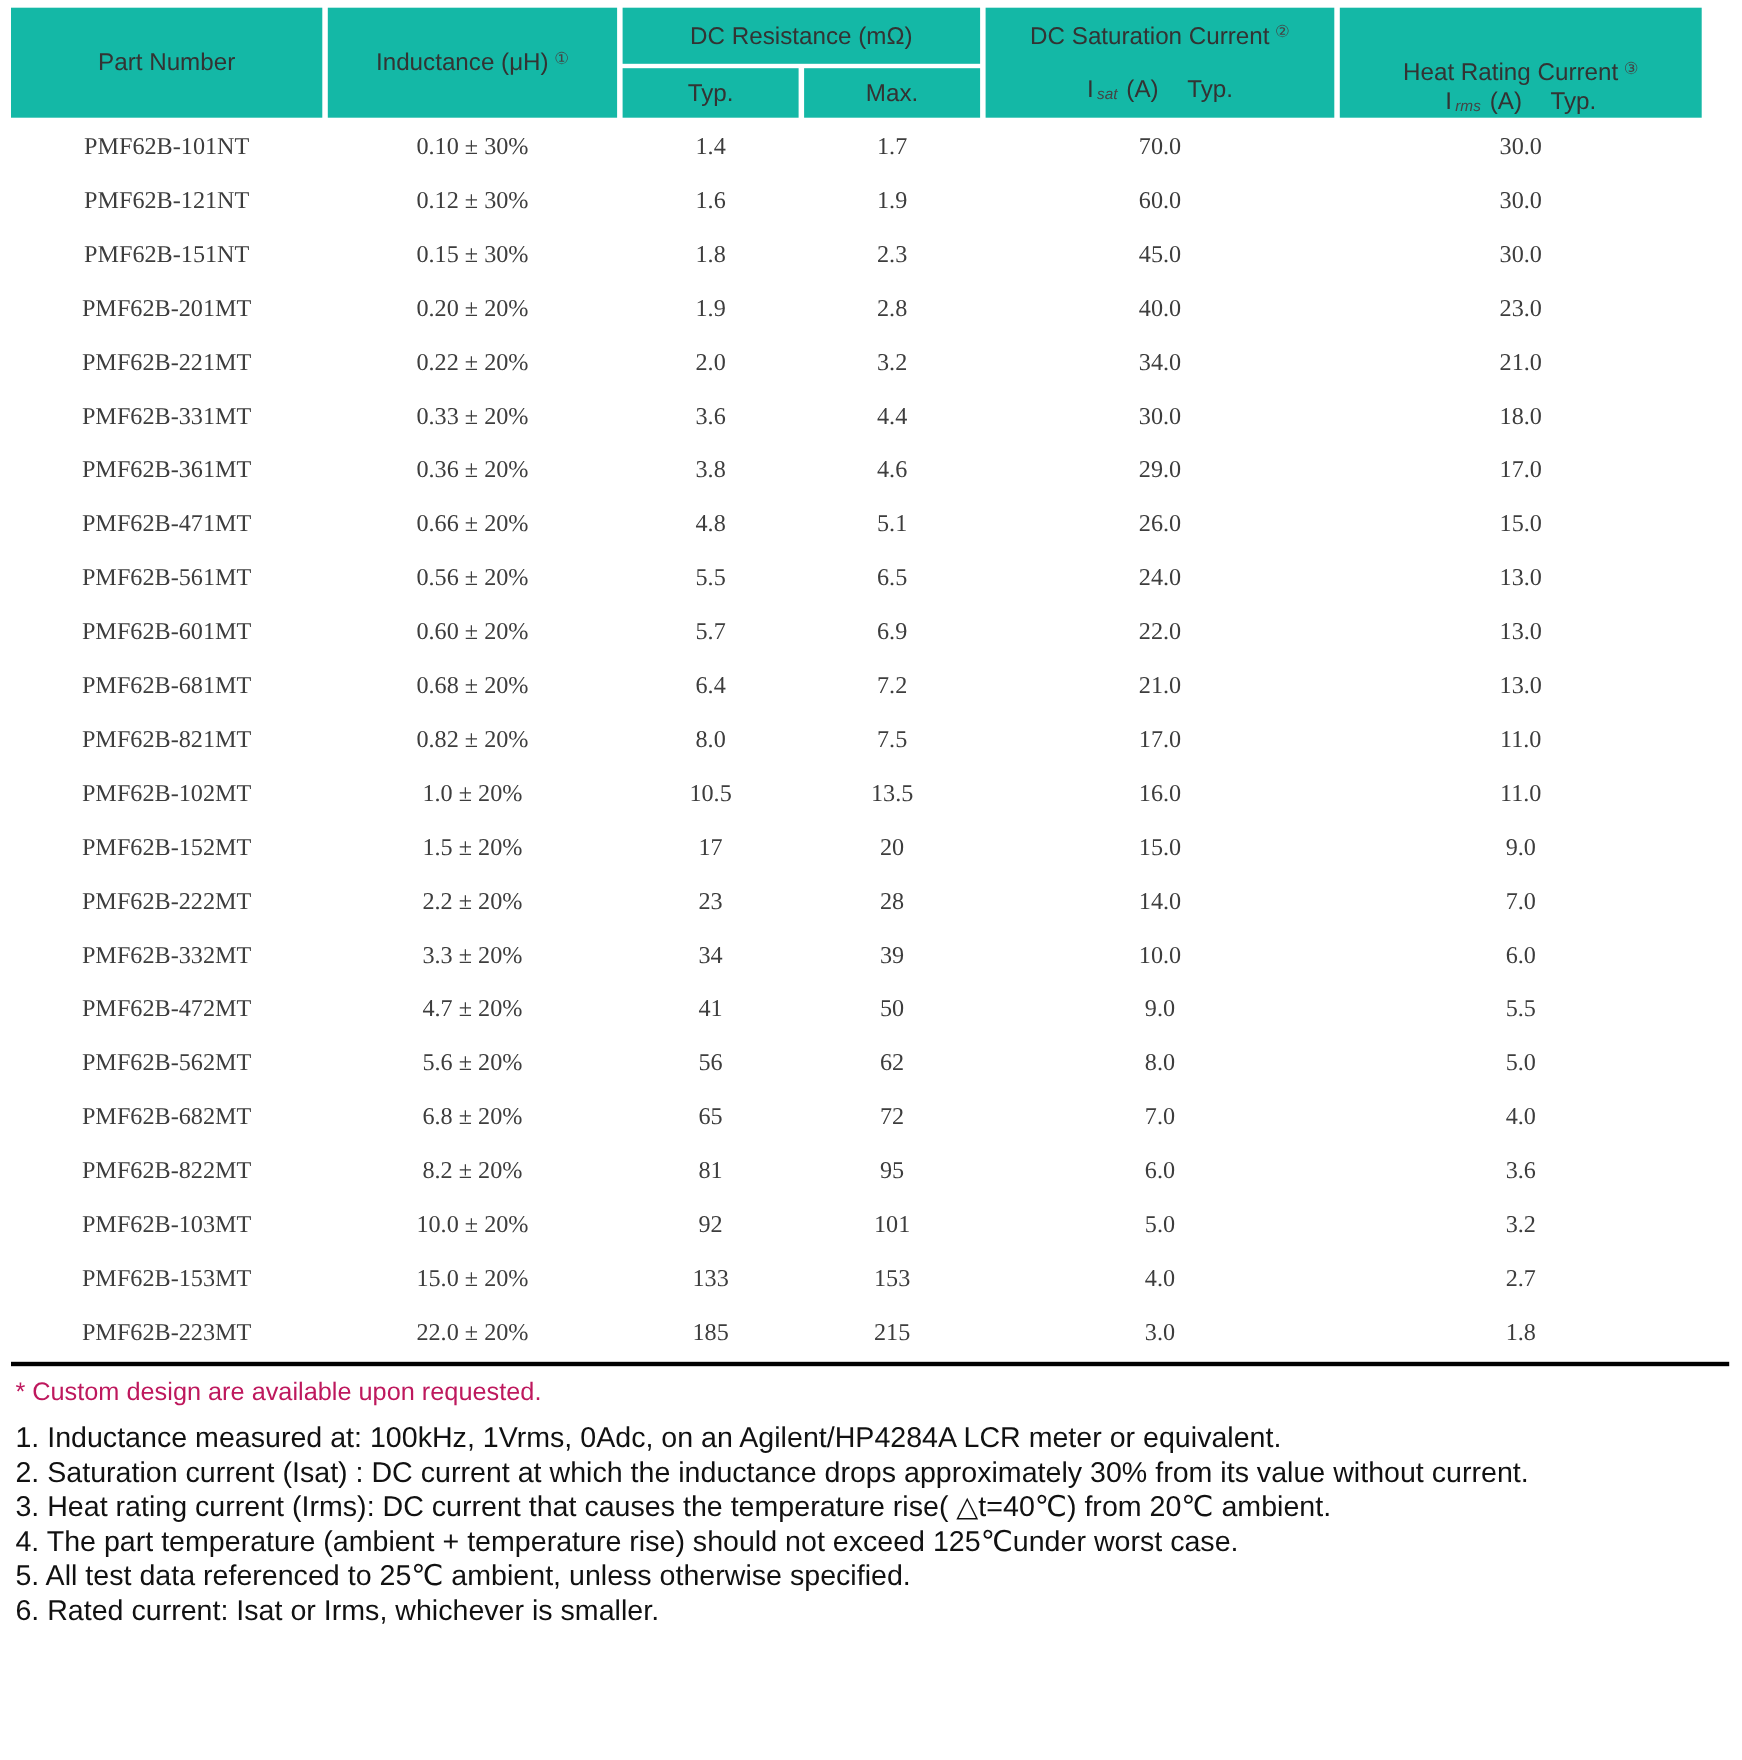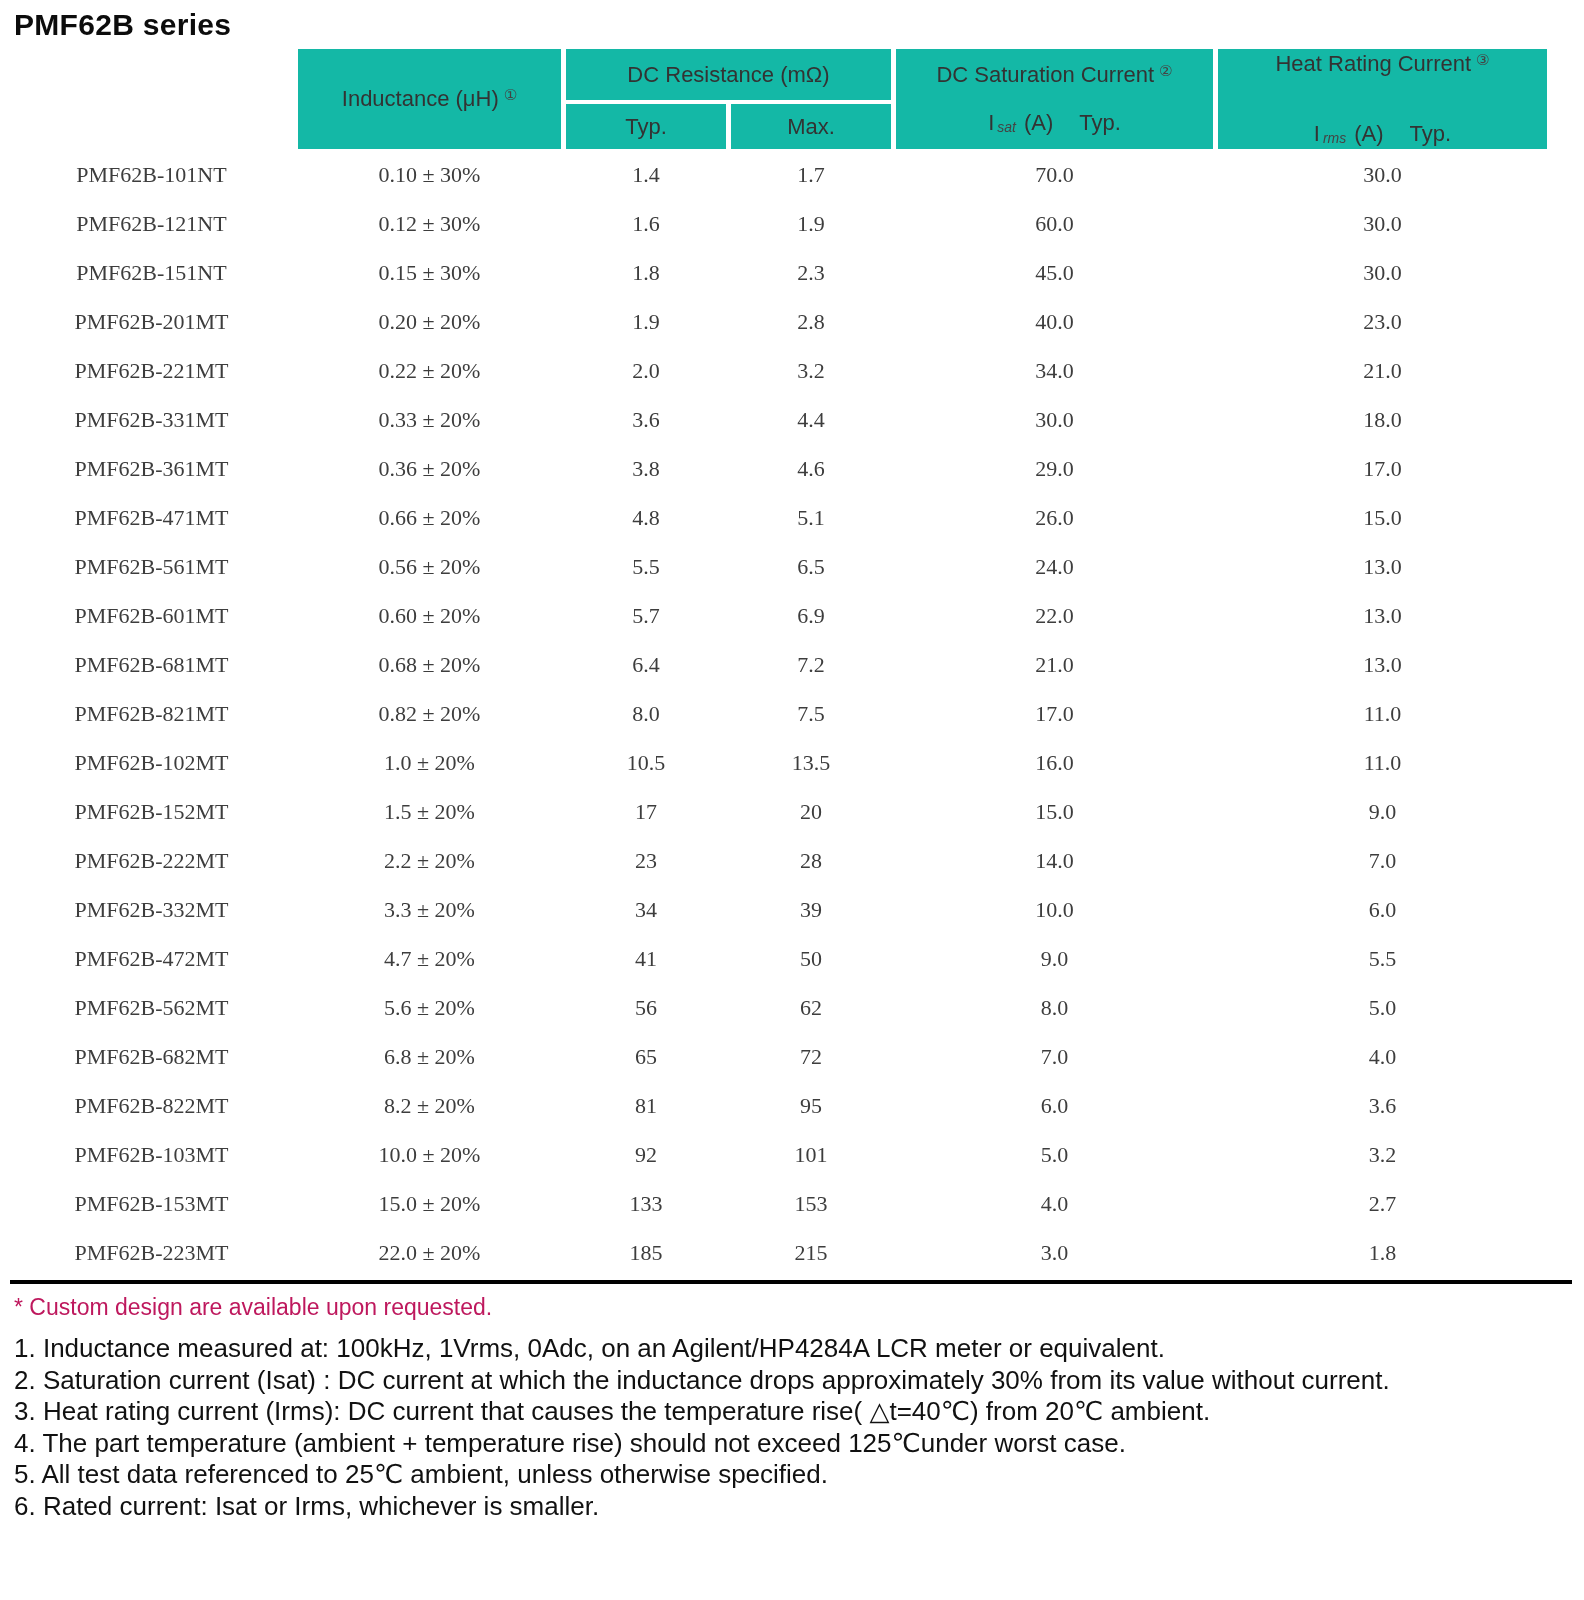--- a/index.html
+++ b/index.html
@@ -40,21 +40,21 @@
   .hc sup { font-size: 15px; margin-left: 5px; transform: translateY(-4px); color: #444; }
   .hc sub { font-size: 14px; margin-left: 3px; transform: translateY(4px); color: #444; font-style: italic; }
   .hc .unit { margin-left: 8px; }
   .hc .typsp { margin-left: 26px; }
   .hc.pn   { grid-column: 1; grid-row: 1 / 3; }
   .hc.ind  { grid-column: 2; grid-row: 1 / 3; }
   .hc.dcr  { grid-column: 3 / 5; grid-row: 1; }
   .hc.typ  { grid-column: 3; grid-row: 2; }
   .hc.max  { grid-column: 4; grid-row: 2; }
   .hc.sat  { grid-column: 5; grid-row: 1 / 3; flex-direction: column; justify-content: space-around; padding: 2px 0; }
-  .hc.heat { grid-column: 6; grid-row: 1 / 3; flex-direction: column; justify-content: space-between; padding: 2px 0; }
+  .hc.heat { grid-column: 6; grid-row: 1 / 3; flex-direction: column; justify-content: flex-end; padding: 2px 0; }
   .hline { display: flex; align-items: center; justify-content: center; }
 
   .tbody { margin-top: 1px; }
   .row {
     display: grid;
     grid-template-columns: 283px 263px 160px 160px 317px 329px;
     column-gap: 5px;
     height: 49px;
     align-items: center;
     font-family: Liberation Serif, serif;
@@ -85,25 +85,27 @@
     color: #111111;
     line-height: 31.5px;
     white-space: nowrap;
   }
 </style>
 </head>
 <body>
 
 <div class="page">
 
-  <h1 class="title">PMF62B series</h1>
 
   <div class="spec-table">
     <div class="thead">
 
+      <div class="hc pn">
+        <span>Part Number</span>
+      </div>
 
       <div class="hc ind">
         <span>Inductance (μH)</span>
           <sup>①</sup>
       </div>
 
       <div class="hc dcr">
         <span>DC Resistance (mΩ)</span>
       </div>
 

